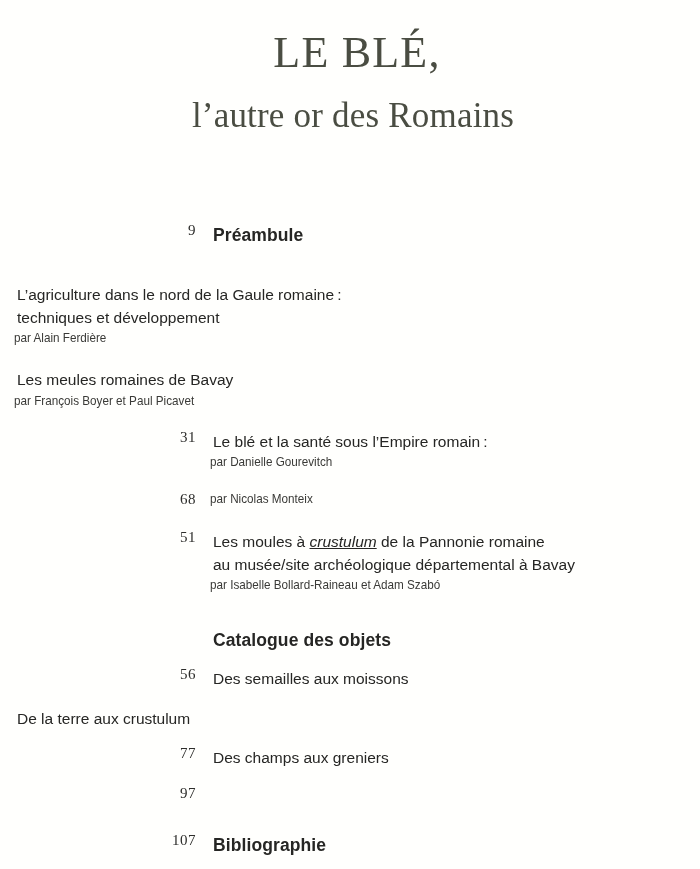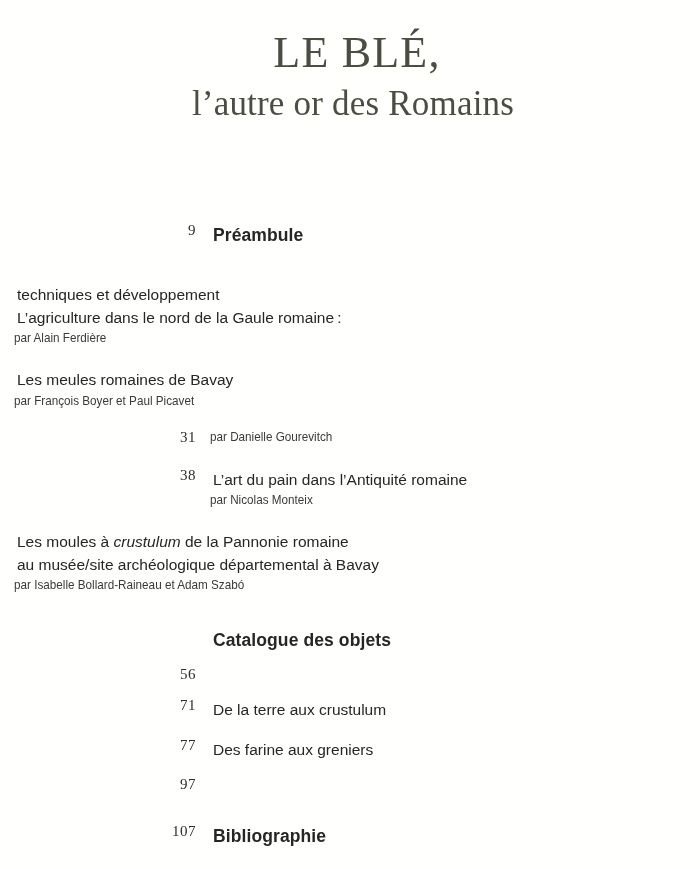--- a/index.html
+++ b/index.html
@@ -38,21 +38,21 @@
     margin: 0;
     padding-left: 14px;
   }
   .title-sub {
     font-family: "Liberation Serif", "DejaVu Serif", serif;
     font-size: 35px;
     line-height: 42px;
     letter-spacing: 0.2px;
     color: #4a4d42;
     font-weight: normal;
-    margin: 0;
+    margin: 12px;
     padding-top: 4px;
     padding-left: 6px;
   }
 
   
   .toc {
     position: absolute;
     left: 0;
     top: 222px;
     width: 700px;
@@ -94,20 +94,21 @@
     font-weight: 400;
   }
   .ttl.bold {
     font-size: 17.5px;
     line-height: 21px;
     font-weight: bold;
     letter-spacing: 0.1px;
   }
   .ttl em {
     font-style: italic;
+    text-decoration: underline;
   }
   .author {
     font-size: 12.2px;
     line-height: 15px;
     color: #3a3a37;
     font-weight: 400;
     margin: 0;
     padding-top: 1px;
     transform: scaleX(0.96);
     transform-origin: left center;
@@ -129,78 +130,81 @@
   <div class="toc" id="toc-list">
       <div class="entry">
         <div class="num">9</div>
         <div class="body-col">
           <div class="ttl bold">Préambule</div>
         </div>
       </div>
       <div class="gap" style="height: 33px;"></div>
       <div class="entry">
         <div class="body-col">
+          <div class="ttl reg">L’agriculture dans le nord de la Gaule romaine :</div>
           <div class="ttl reg">techniques et développement</div>
-          <div class="ttl reg">L’agriculture dans le nord de la Gaule romaine :</div>
           <div class="author">par Alain Ferdière</div>
         </div>
       </div>
       <div class="gap" style="height: 21px;"></div>
       <div class="entry">
         <div class="body-col">
           <div class="ttl reg">Les meules romaines de Bavay</div>
           <div class="author">par François Boyer et Paul Picavet</div>
         </div>
       </div>
       <div class="gap" style="height: 20px;"></div>
       <div class="entry">
         <div class="num">31</div>
         <div class="body-col">
+          <div class="ttl reg">Le blé et la santé sous l’Empire romain :</div>
           <div class="author">par Danielle Gourevitch</div>
         </div>
       </div>
       <div class="gap" style="height: 21px;"></div>
       <div class="entry">
-        <div class="num">38</div>
-        <div class="body-col">
-          <div class="ttl reg">L’art du pain dans l’Antiquité romaine</div>
+        <div class="num">68</div>
+        <div class="body-col">
           <div class="author">par Nicolas Monteix</div>
         </div>
       </div>
       <div class="gap" style="height: 21px;"></div>
       <div class="entry">
+        <div class="num">51</div>
         <div class="body-col">
           <div class="ttl reg">Les moules à <em>crustulum</em> de la Pannonie romaine</div>
           <div class="ttl reg">au musée/site archéologique départemental à Bavay</div>
           <div class="author">par Isabelle Bollard-Raineau et Adam Szabó</div>
         </div>
       </div>
       <div class="gap" style="height: 34px;"></div>
       <div class="entry">
         <div class="num"></div>
         <div class="body-col">
           <div class="ttl bold">Catalogue des objets</div>
         </div>
       </div>
       <div class="gap" style="height: 12px;"></div>
       <div class="entry">
         <div class="num">56</div>
+        <div class="body-col">
+          <div class="ttl reg">Des semailles aux moissons</div>
+        </div>
       </div>
       <div class="gap" style="height: 14px;"></div>
       <div class="entry">
-        <div class="num">71</div>
         <div class="body-col">
           <div class="ttl reg">De la terre aux crustulum</div>
         </div>
       </div>
       <div class="gap" style="height: 14px;"></div>
       <div class="entry">
         <div class="num">77</div>
         <div class="body-col">
-          <div class="ttl reg">Des farine aux greniers</div>
+          <div class="ttl reg">Des champs aux greniers</div>
         </div>
       </div>
       <div class="gap" style="height: 14px;"></div>
       <div class="entry">
         <div class="num">97</div>
       </div>
       <div class="gap" style="height: 30px;"></div>
       <div class="entry">
         <div class="num">107</div>
         <div class="body-col">

